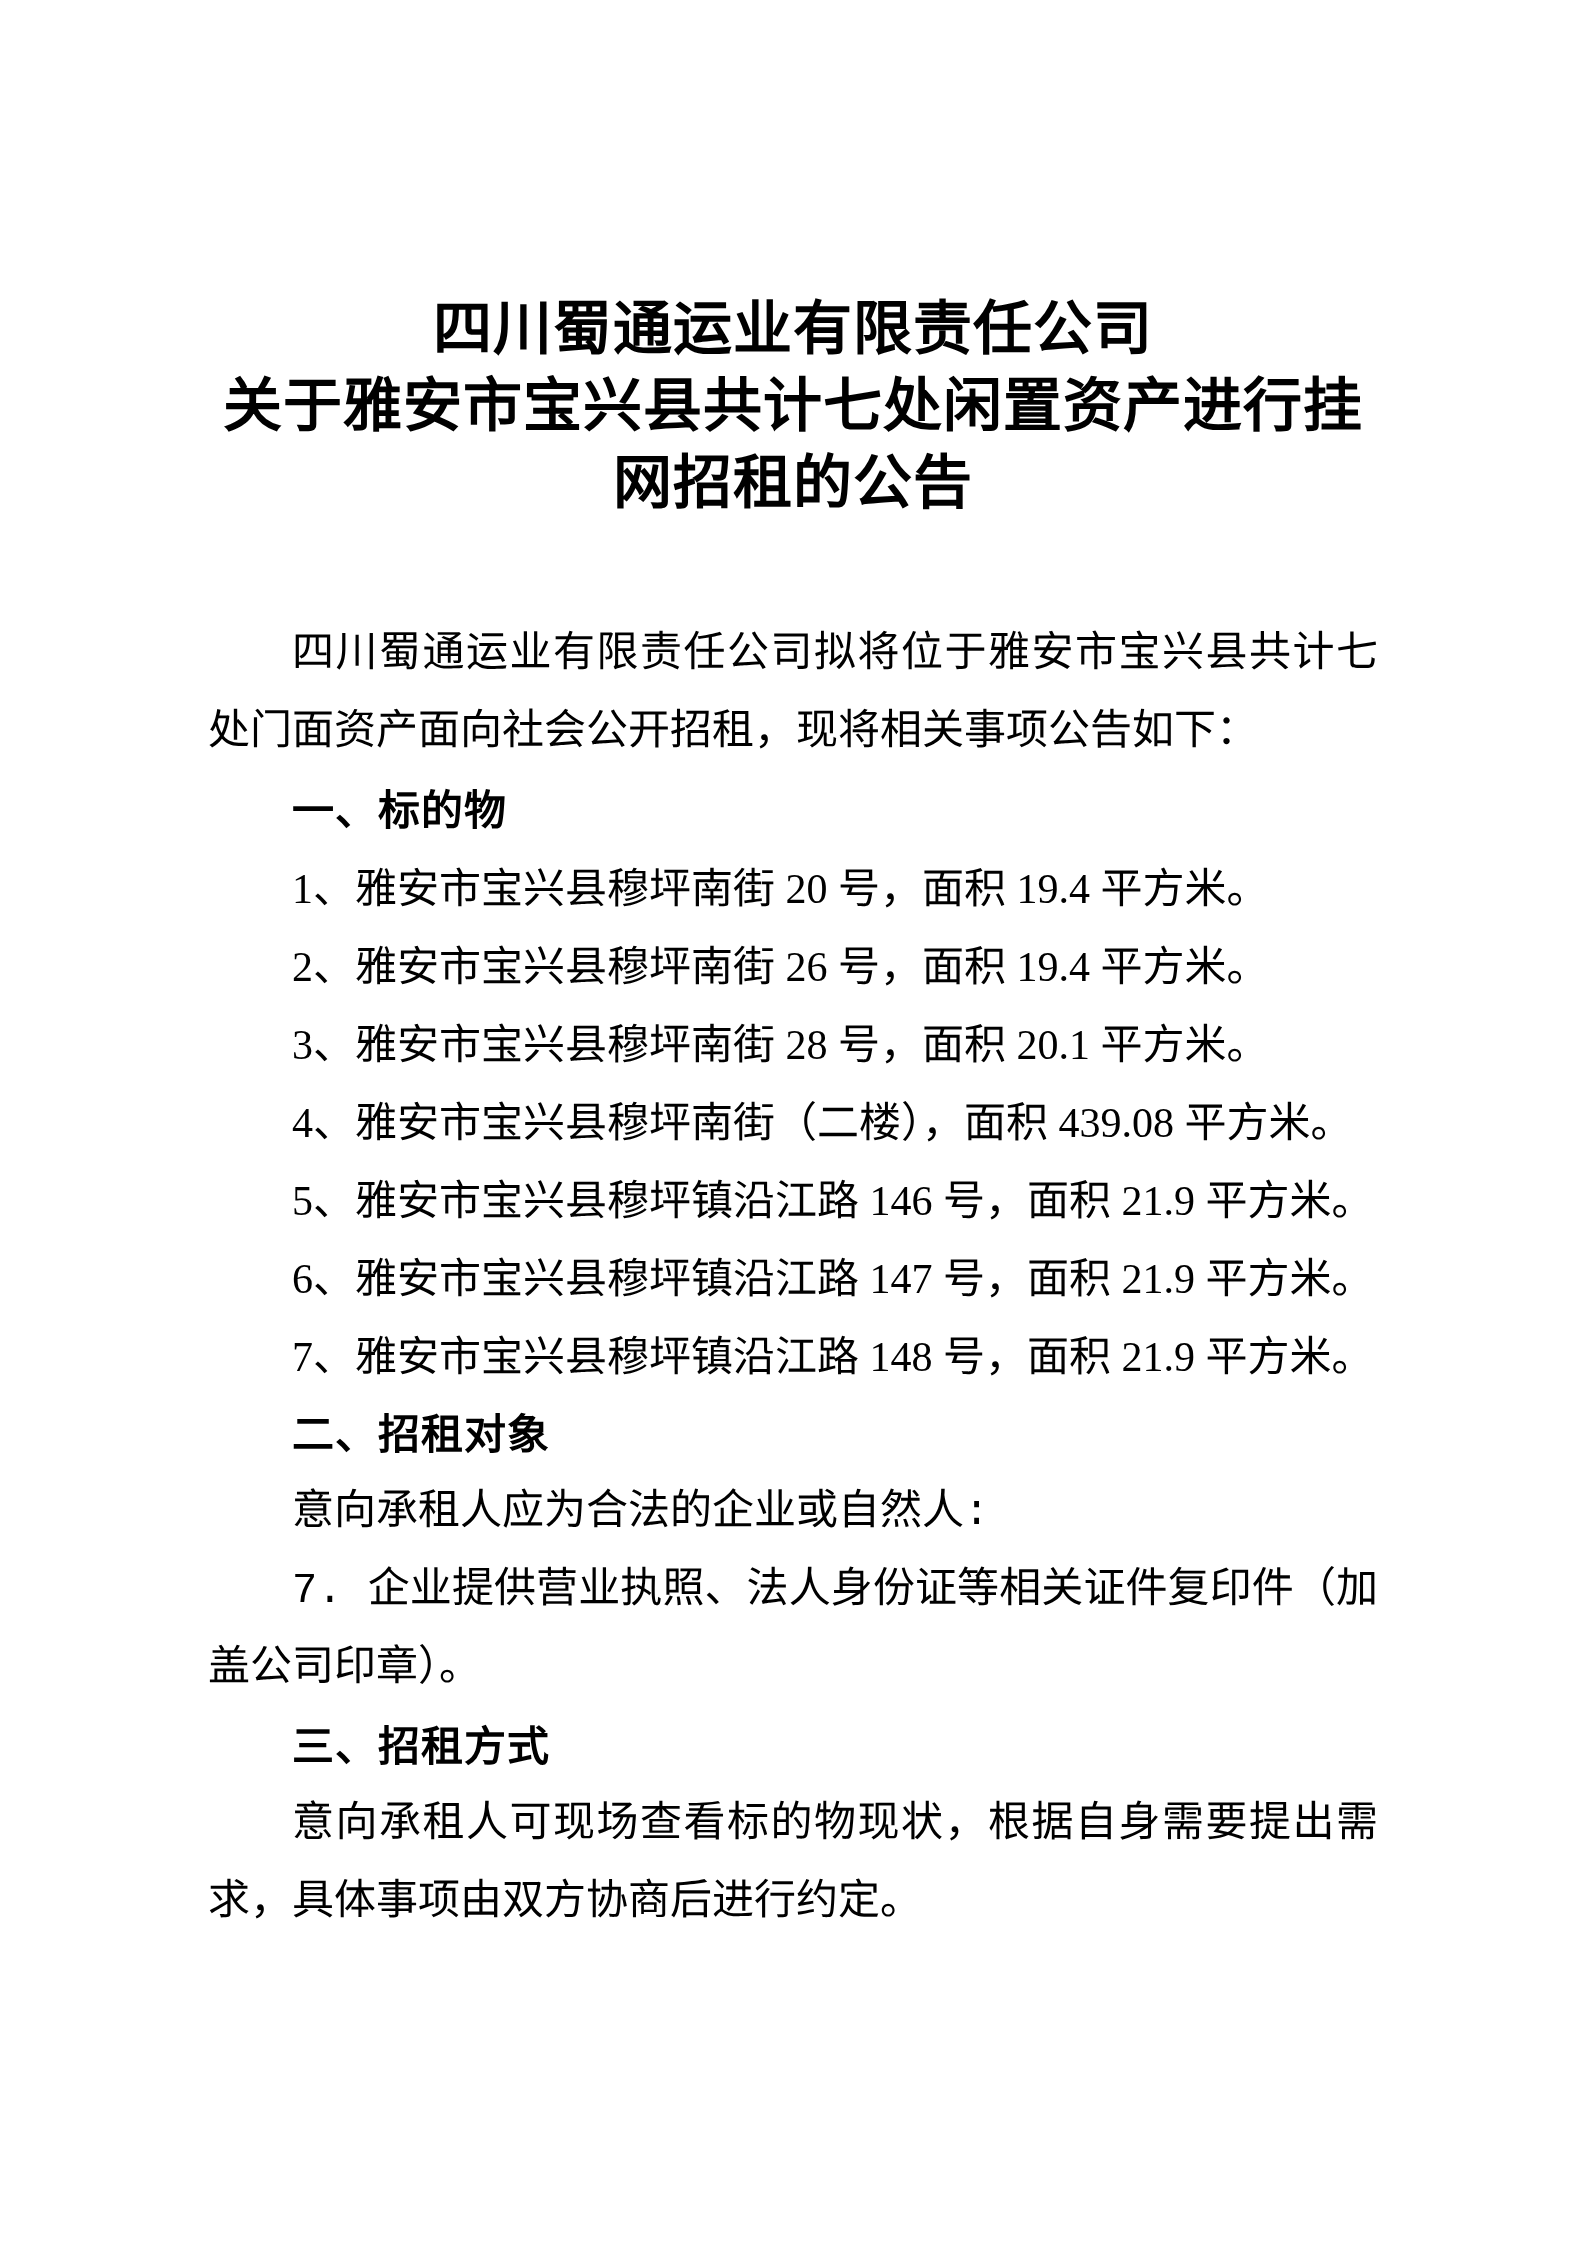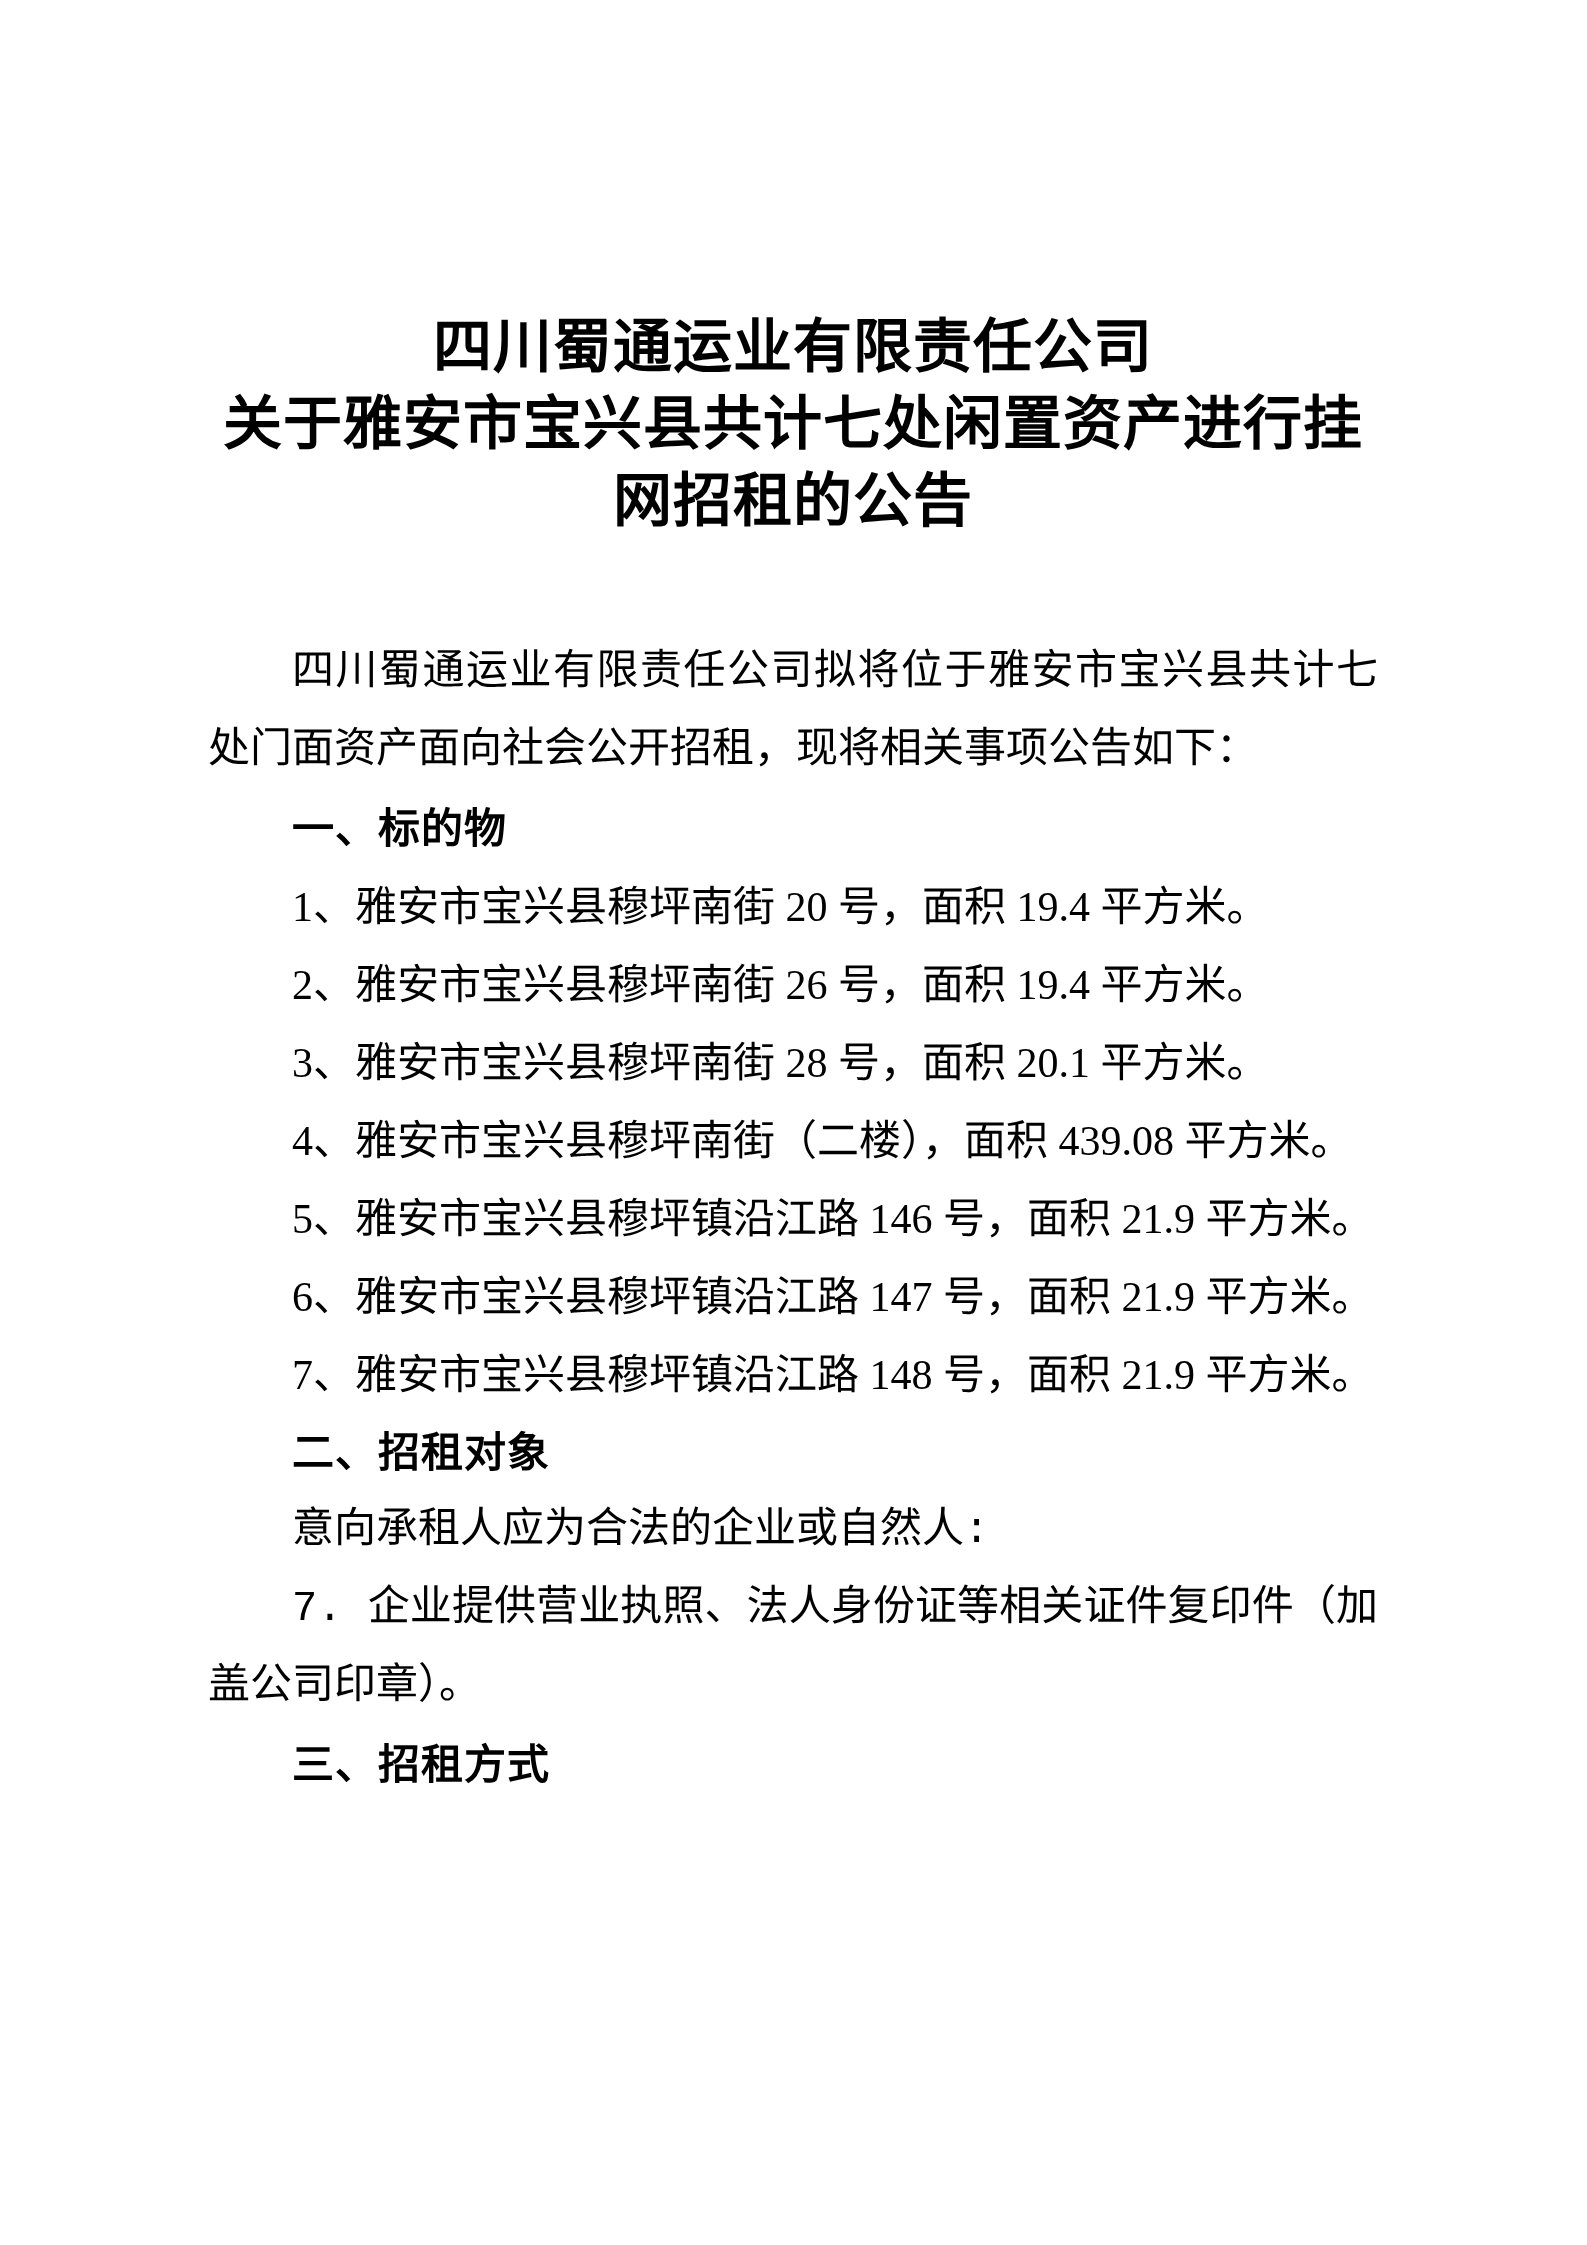--- a/index.html
+++ b/index.html
@@ -7,21 +7,21 @@
     padding: 0;
     background: #ffffff;
   }
   .page {
     position: relative;
     width: 1587px;
     height: 2245px;
     background: #ffffff;
     color: #000000;
     box-sizing: border-box;
-    padding: 18px 209px 0 208px;
+    padding: 0 209px 0 208px;
     overflow: hidden;
   }
   .doc-title {
     margin-top: 291px;
     text-align: center;
     font-family: "Liberation Serif", serif;
     font-weight: 700;
     font-size: 59px;
     line-height: 77px;
     letter-spacing: 1px;
@@ -77,16 +77,17 @@
     <p class="item">4、雅安市宝兴县穆坪南街（二楼），面积 439.08 平方米。</p>
     <p class="item">5、雅安市宝兴县穆坪镇沿江路 146 号，面积 21.9 平方米。</p>
     <p class="item">6、雅安市宝兴县穆坪镇沿江路 147 号，面积 21.9 平方米。</p>
     <p class="item">7、雅安市宝兴县穆坪镇沿江路 148 号，面积 21.9 平方米。</p>
 
     <p class="section-heading">二、招租对象</p>
     <p class="para">意向承租人应为合法的企业或自然人:</p>
     <p class="para">7. 企业提供营业执照、法人身份证等相关证件复印件（加盖公司印章）。</p>
 
     <p class="section-heading">三、招租方式</p>
+    <p class="para">意向承租人可现场查看标的物现状，根据自身需要提出需求，具体事项由双方协商后进行约定。</p>
 
   </div>
 
 </div>
 
 </body></html>

